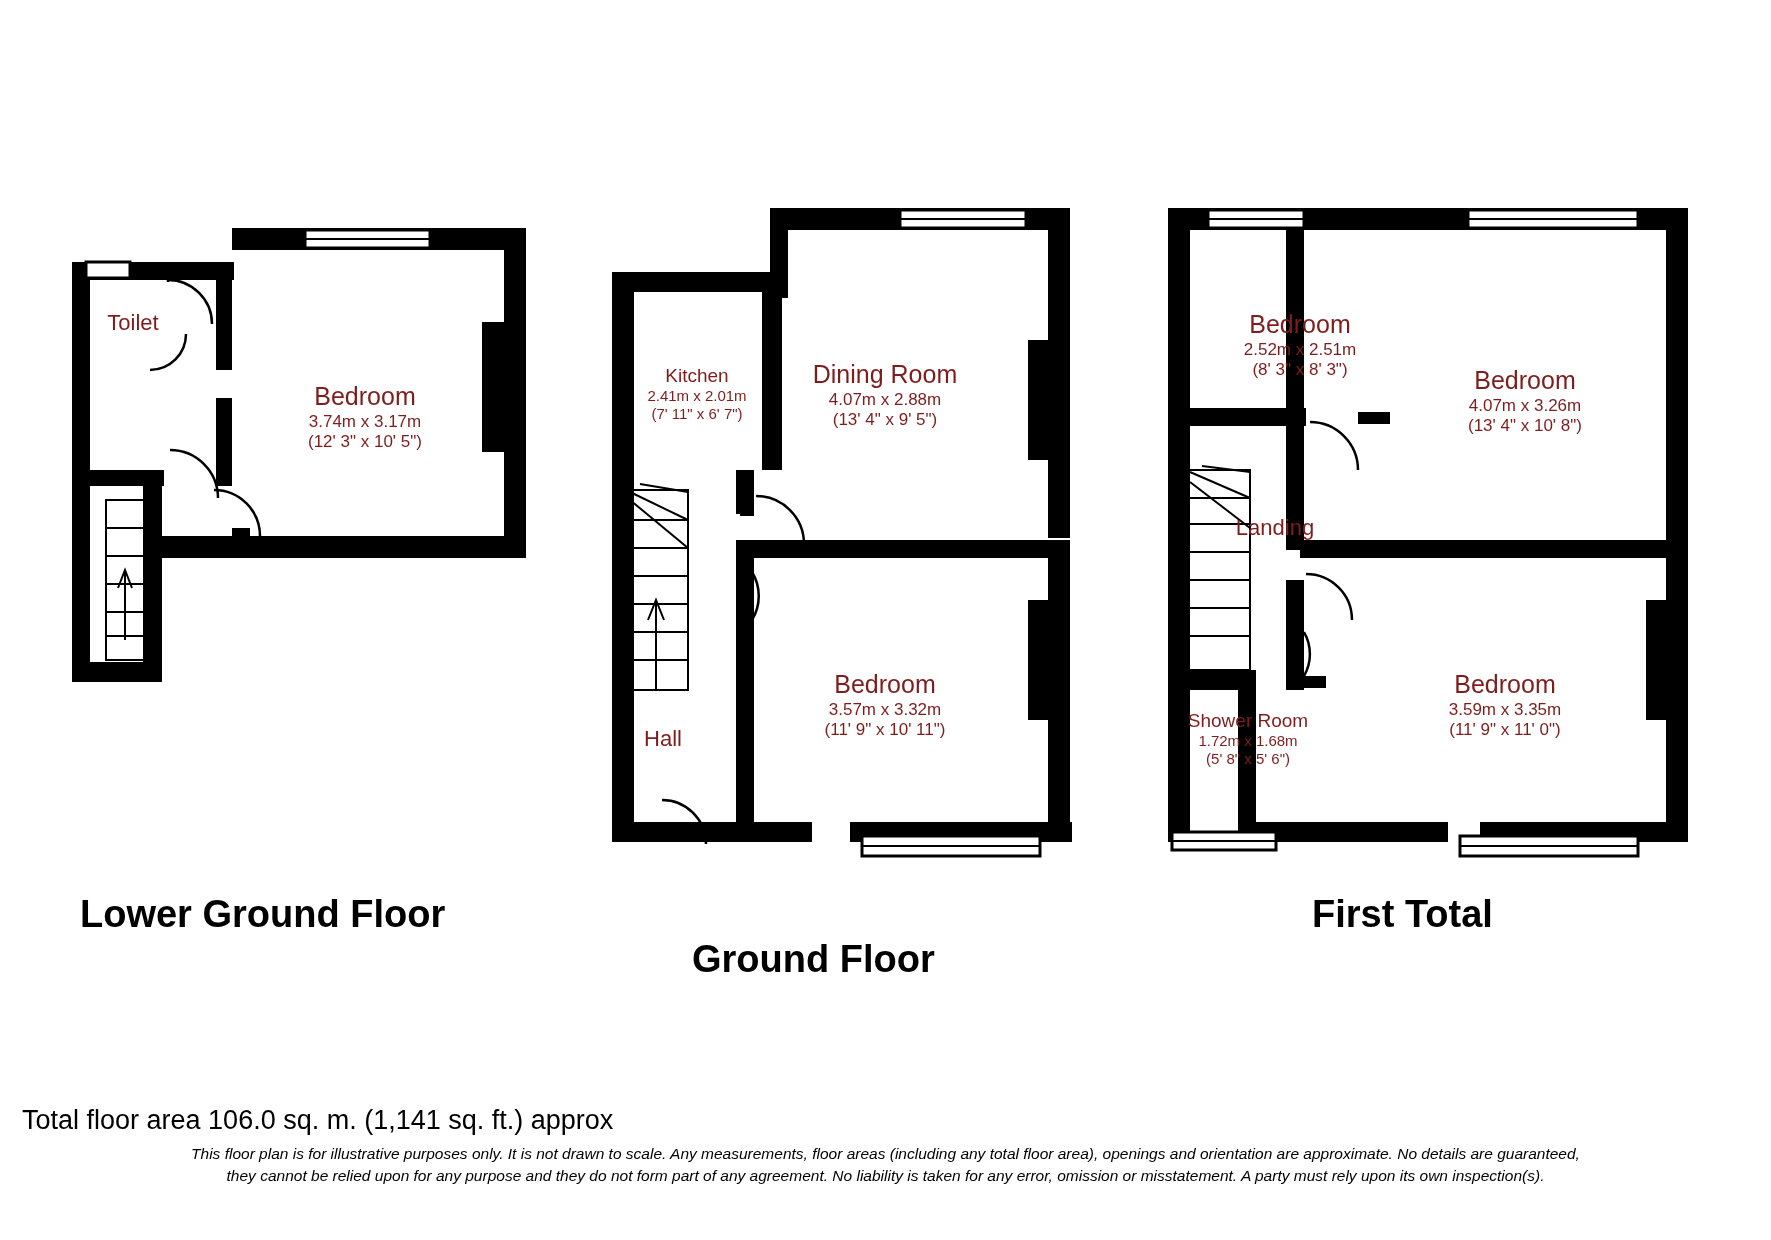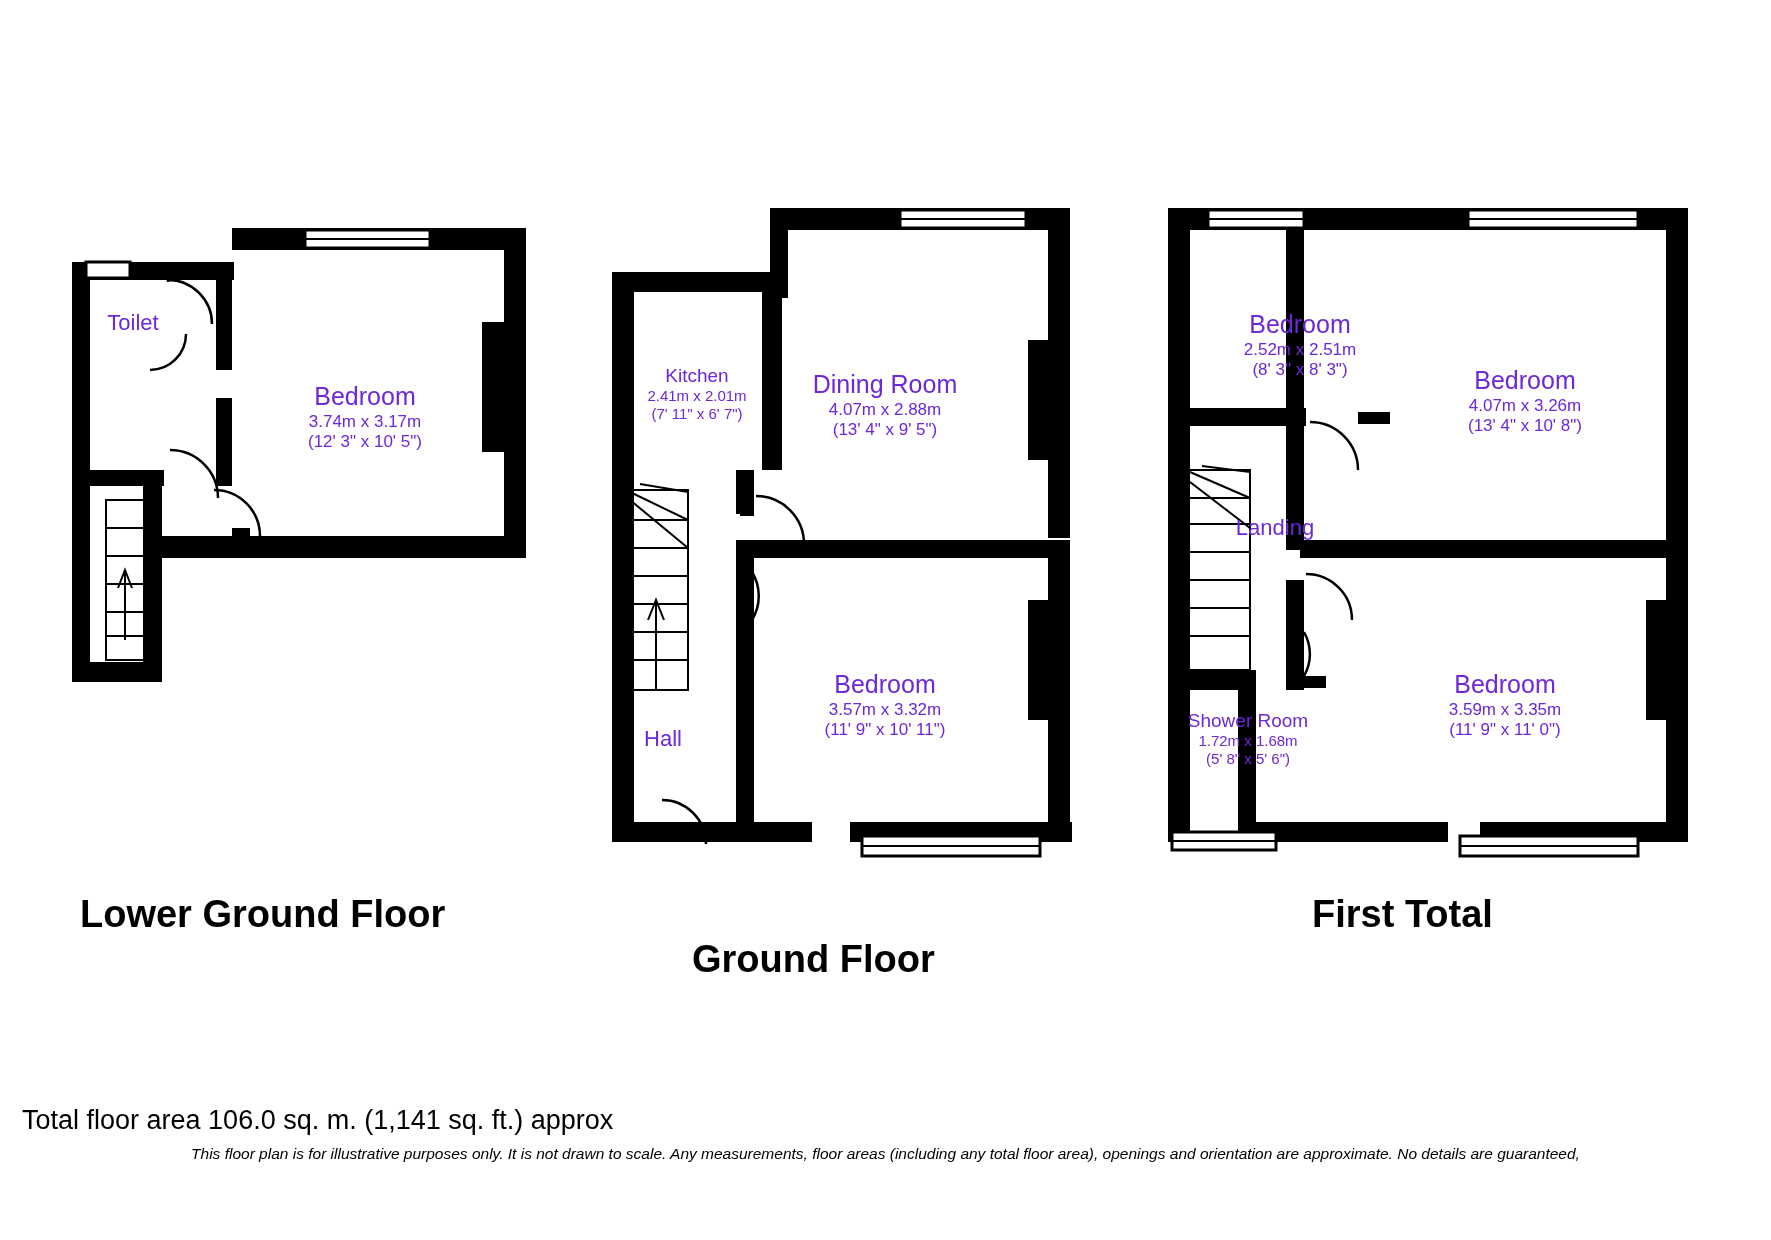--- a/index.html
+++ b/index.html
@@ -27,21 +27,21 @@
     font-weight: bold;
     letter-spacing: 0px;
     white-space: nowrap;
     color: #000;
   }
   .room-label {
     position: absolute;
     text-align: center;
     white-space: nowrap;
     line-height: 1.18;
-    color: #6d28d9;
+    color: #7f1d1d;
   }
   .room-label .nm {
     display: block;
     font-size: 25px;
   }
   .room-label .dim {
     display: block;
     font-size: 17px;
   }
   .room-label.small .nm { font-size: 19px; }
@@ -242,21 +242,21 @@
 </div>
 
 <div class="floor-title" style="left:80px; top:893px;text-align:center;">Lower Ground Floor</div>
 
 <div class="room-label small" style="left:612px; top:365px; width:170px;">
   <span class="nm">Kitchen</span>
   <span class="dim">2.41m x 2.01m</span>
   <span class="dim">(7' 11" x 6' 7")</span>
 </div>
 
-<div class="room-label" style="left:740px; top:370px; width:290px;">
+<div class="room-label" style="left:740px; top:360px; width:290px;">
   <span class="nm">Dining Room</span>
   <span class="dim">4.07m x 2.88m</span>
   <span class="dim">(13' 4" x 9' 5")</span>
 </div>
 
 <div class="room-label" style="left:755px; top:670px; width:260px;">
   <span class="nm">Bedroom</span>
   <span class="dim">3.57m x 3.32m</span>
   <span class="dim">(11' 9" x 10' 11")</span>
 </div>
@@ -294,13 +294,14 @@
   <span class="dim">3.59m x 3.35m</span>
   <span class="dim">(11' 9" x 11' 0")</span>
 </div>
 
 <div class="floor-title" style="left:1312px; top:893px;">First Total</div>
 
 <div id="total-area">Total floor area 106.0 sq. m. (1,141 sq. ft.) approx</div>
 
 <div class="footer" id="disclaimer">
   <div>This floor plan is for illustrative purposes only. It is not drawn to scale. Any measurements, floor areas (including any total floor area), openings and orientation are approximate. No details are guaranteed,</div>
+  <div>they cannot be relied upon for any purpose and they do not form part of any agreement. No liability is taken for any error, omission or misstatement. A party must rely upon its own inspection(s).</div>
 </div>
 
 </body></html>

